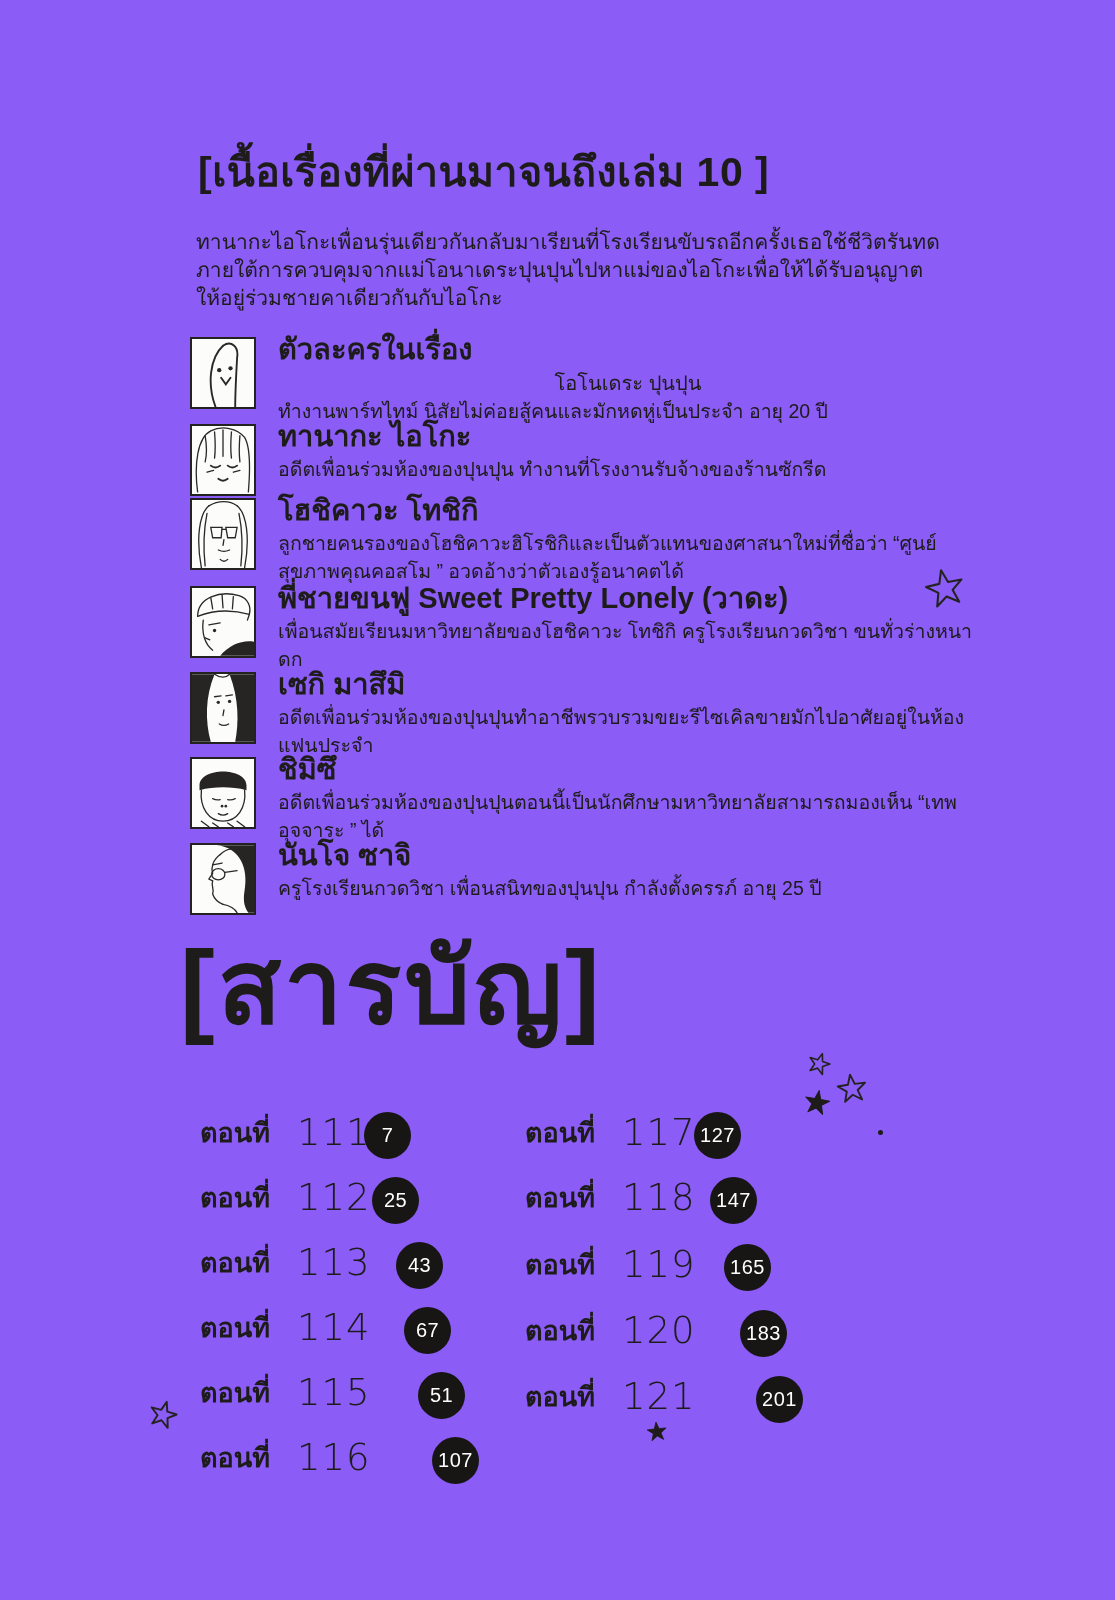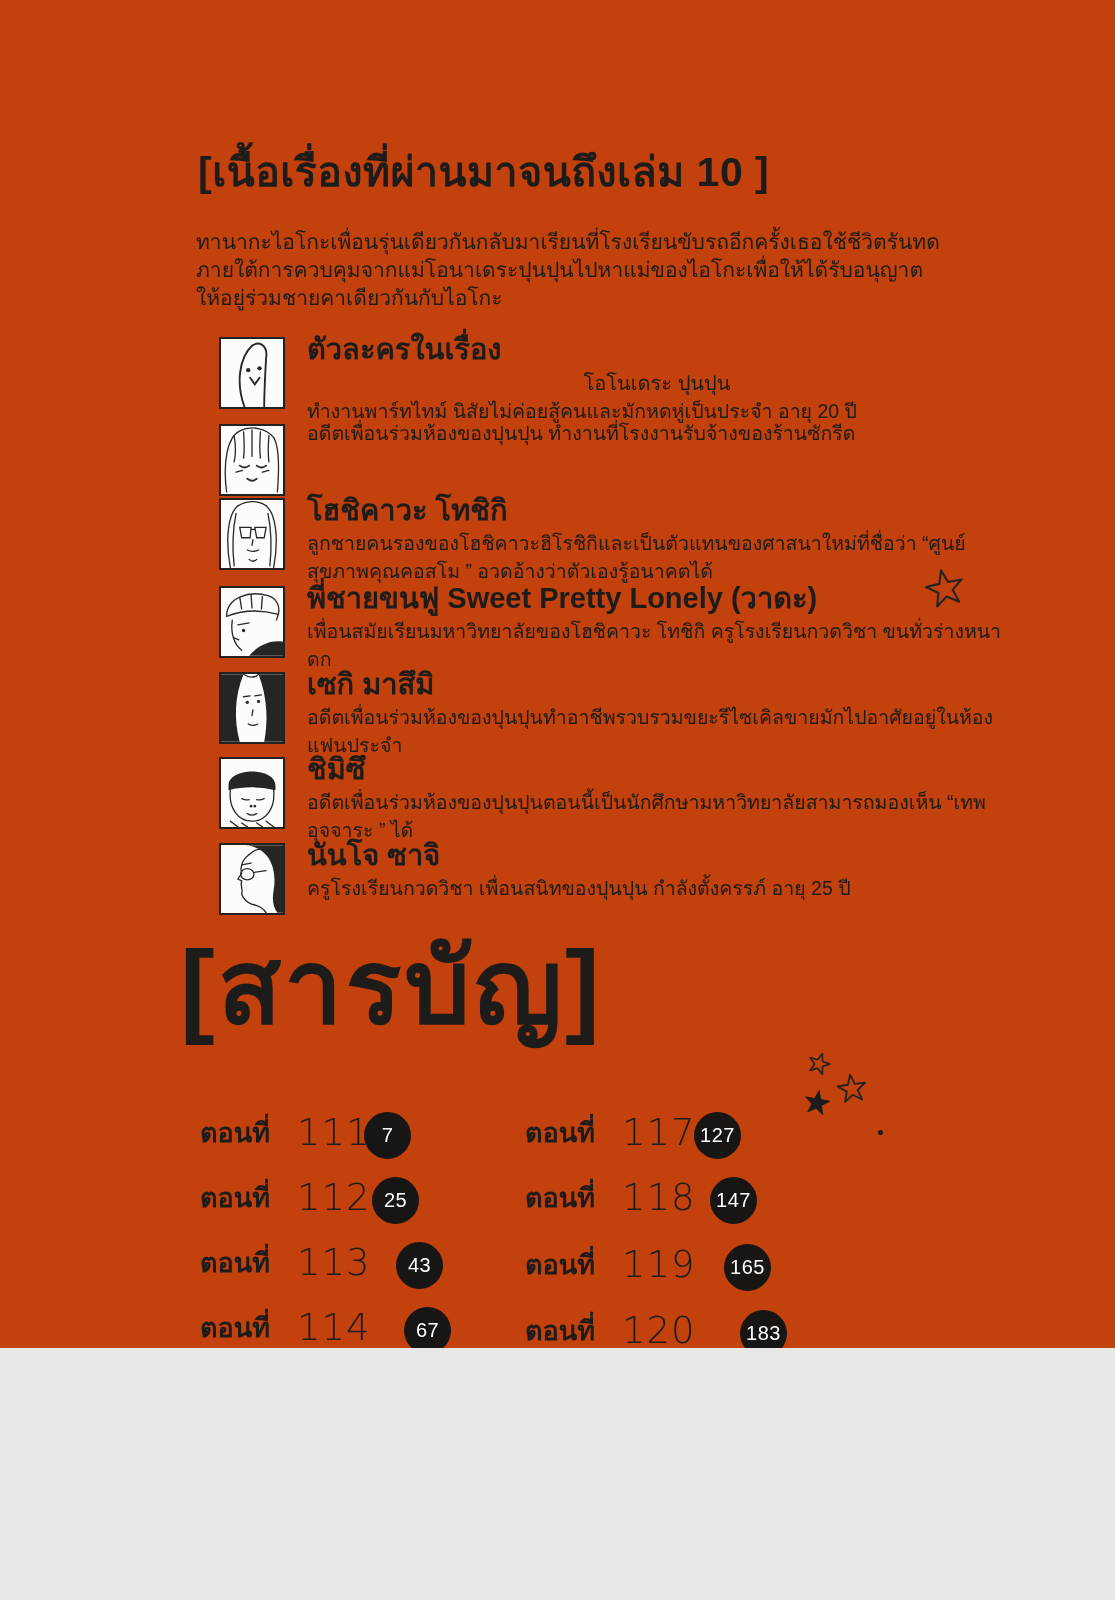--- a/index.html
+++ b/index.html
@@ -1,34 +1,34 @@
 <!DOCTYPE html>
 <html><head>
 <meta charset="utf-8">
 <style>
   html,body{margin:0;padding:0;background:#e9e8e6;}
   .page{
     position:relative;
-    width:1115px;height:1348px;
-    background:#c2410c;
+    width:1115px;height:1600px;
+    background:#8b5cf6;
     color:#1d1c1a;
     font-family:"Liberation Sans","DejaVu Sans",sans-serif;
     overflow:hidden;
   }
   
   .recap-title{
     position:absolute;left:198px;top:146px;
     font-size:41px;font-weight:700;letter-spacing:.5px;line-height:1.3;
   }
   .recap-body{
     position:absolute;left:196px;top:228px;width:750px;
     font-size:21px;line-height:1.33;
   }
   
-  .char-block{position:absolute;left:190px;display:flex;gap:22px;width:770px;margin-left:29px;}
+  .char-block{position:absolute;left:190px;display:flex;gap:22px;width:770px;}
   .portrait{
     flex:none;width:66px;height:72px;background:#fcfcfa;
     border:2.5px solid #232220;box-sizing:border-box;overflow:hidden;
   }
   .portrait svg{display:block;width:100%;height:100%;}
   .char-text{margin-top:-6px;}
   .char-heading{font-size:29px;font-weight:700;line-height:1.25;}
   .char-sub{font-size:20px;line-height:1.3;margin-top:3px;text-align:center;}
   .char-desc{font-size:19.5px;line-height:1.4;margin-top:2px;width:700px;}
   .sk{stroke:#2a2927;stroke-width:2;fill:none;stroke-linecap:round;}
@@ -87,20 +87,21 @@
         <path class="sk-thin" d="M42,6 C41,18 41,26 42,34"></path>
         <path class="sk-thin" d="M51,10 C50,22 50,30 51,38"></path>
         <path class="sk" d="M20,42 Q25,46 30,42"></path>
         <path class="sk" d="M38,42 Q43,46 48,42"></path>
         <path class="sk" d="M28,56 Q33,60 38,56"></path>
         <path class="sk-thin" d="M16,49 l7,-2"></path>
         <path class="sk-thin" d="M44,49 l7,-2"></path>
       </svg>
     </div>
     <div class="char-text">
+      <div class="char-heading">ทานากะ ไอโกะ</div>
       <div class="char-desc">อดีตเพื่อนร่วมห้องของปุนปุน ทำงานที่โรงงานรับจ้างของร้านซักรีด</div>
     </div>
   </div>
 
   <div class="char-block" style="top:586px;">
     <div class="portrait">
       <svg viewBox="0 0 66 72">
         <path class="sk-thin" d="M6,30 C6,10 30,2 50,8 C60,11 63,20 61,28 L59,34"></path>
         <path class="sk-thin" d="M6,30 C24,23 44,23 61,28"></path>
         <path class="sk-thin" d="M20,10 L22,22 M32,7 L33,21 M44,9 L43,22"></path>

